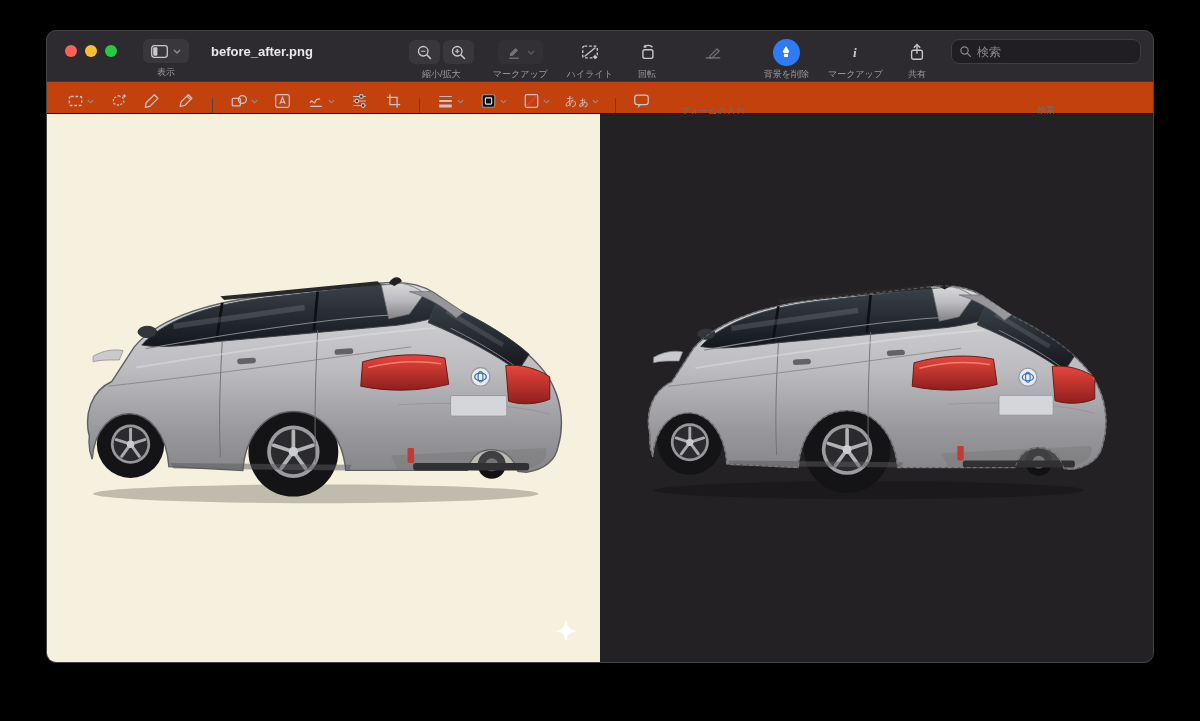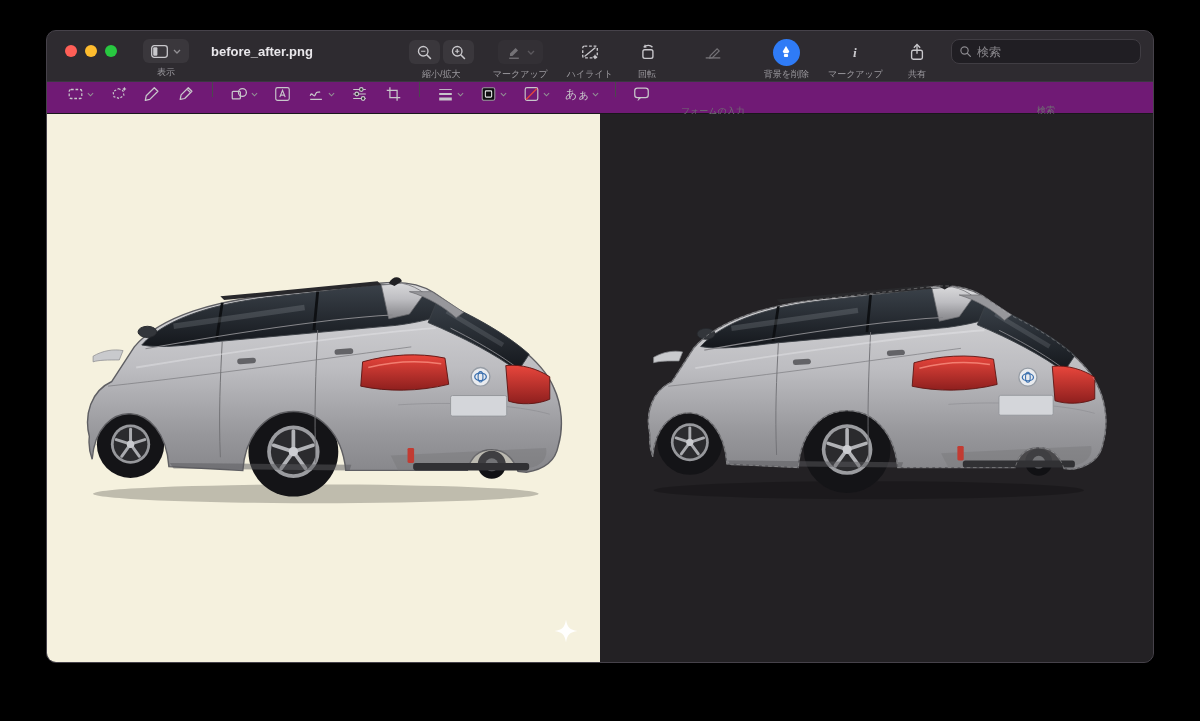--- a/index.html
+++ b/index.html
@@ -32,22 +32,22 @@
   .right-cluster{margin-left:auto;display:flex;align-items:flex-start;gap:19px;}
   .markup-circle{width:27px;height:27px;border-radius:50%;background:#2f7bf6;border:none;
     display:flex;align-items:center;justify-content:center;color:#fff;}
   .searchfield{width:190px;height:25px;background:#201e23;border:1px solid #403d43;
     border-radius:8px;display:flex;align-items:center;padding:0 7px;gap:5px;color:#8a888d;}
   .searchfield input{flex:1;background:none;border:none;outline:none;color:#e4e2e6;
     font-size:12px;font-family:"Liberation Sans",sans-serif;min-width:0;}
   .searchfield input::placeholder{color:#8a888d;}
   .chev{flex:0 0 auto;color:#929095;}
   
-  .markupbar{height:33px;background:#701a75;border-top:1px solid #3a3740;
-    border-bottom:1px solid #19171b;display:flex;align-items:flex-start;padding:0 16px;gap:9px;}
+  .markupbar{height:33px;background:#c2410c;border-top:1px solid #3a3740;
+    border-bottom:1px solid #19171b;display:flex;align-items:flex-end;padding:0 16px;gap:9px;}
   .mbtn{display:flex;align-items:center;gap:2px;height:24px;padding:0 3px;
     background:none;border:none;color:#c7c6ca;}
   .mtext{font-size:12px;color:#c7c6ca;}
   .vdiv{width:1px;height:15px;background:#4b484d;margin:0 4px;}
   
   .content{display:flex;height:549px;}
   .pane{width:50%;height:100%;position:relative;display:flex;align-items:center;
     justify-content:center;overflow:hidden;}
   .pane.left{background:#f5f1de;}
   .pane.right{background:#232124;}

